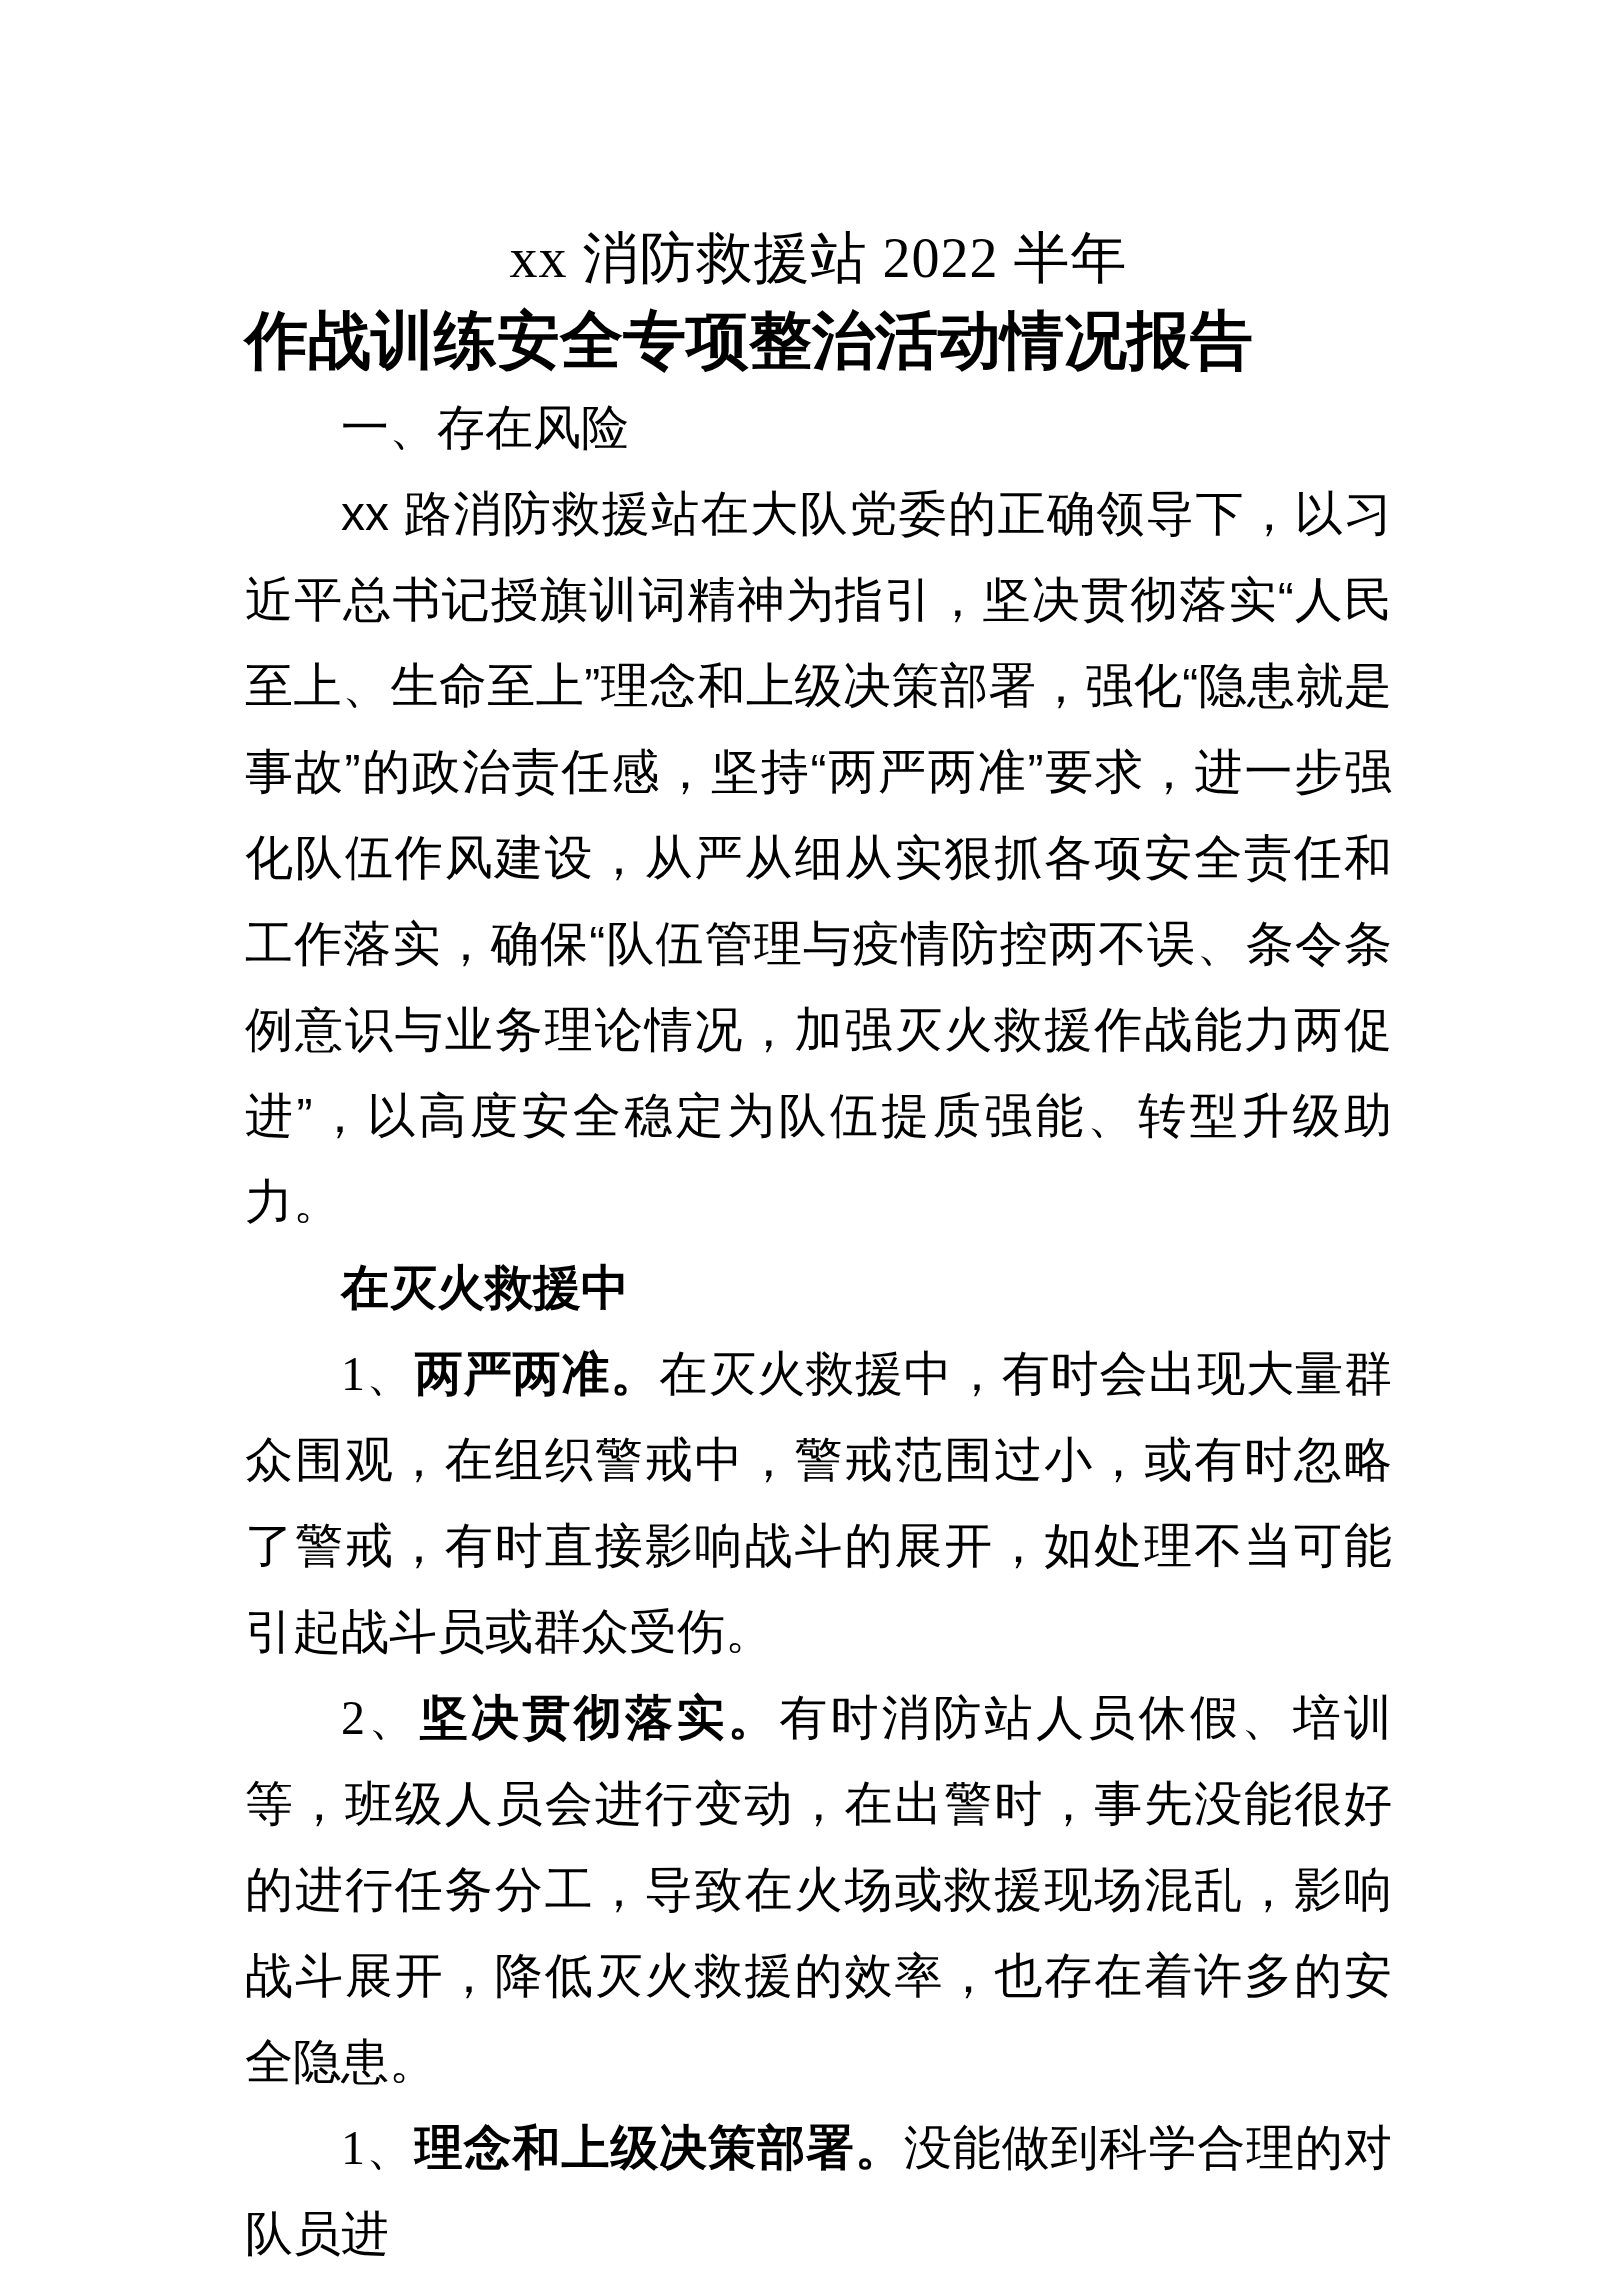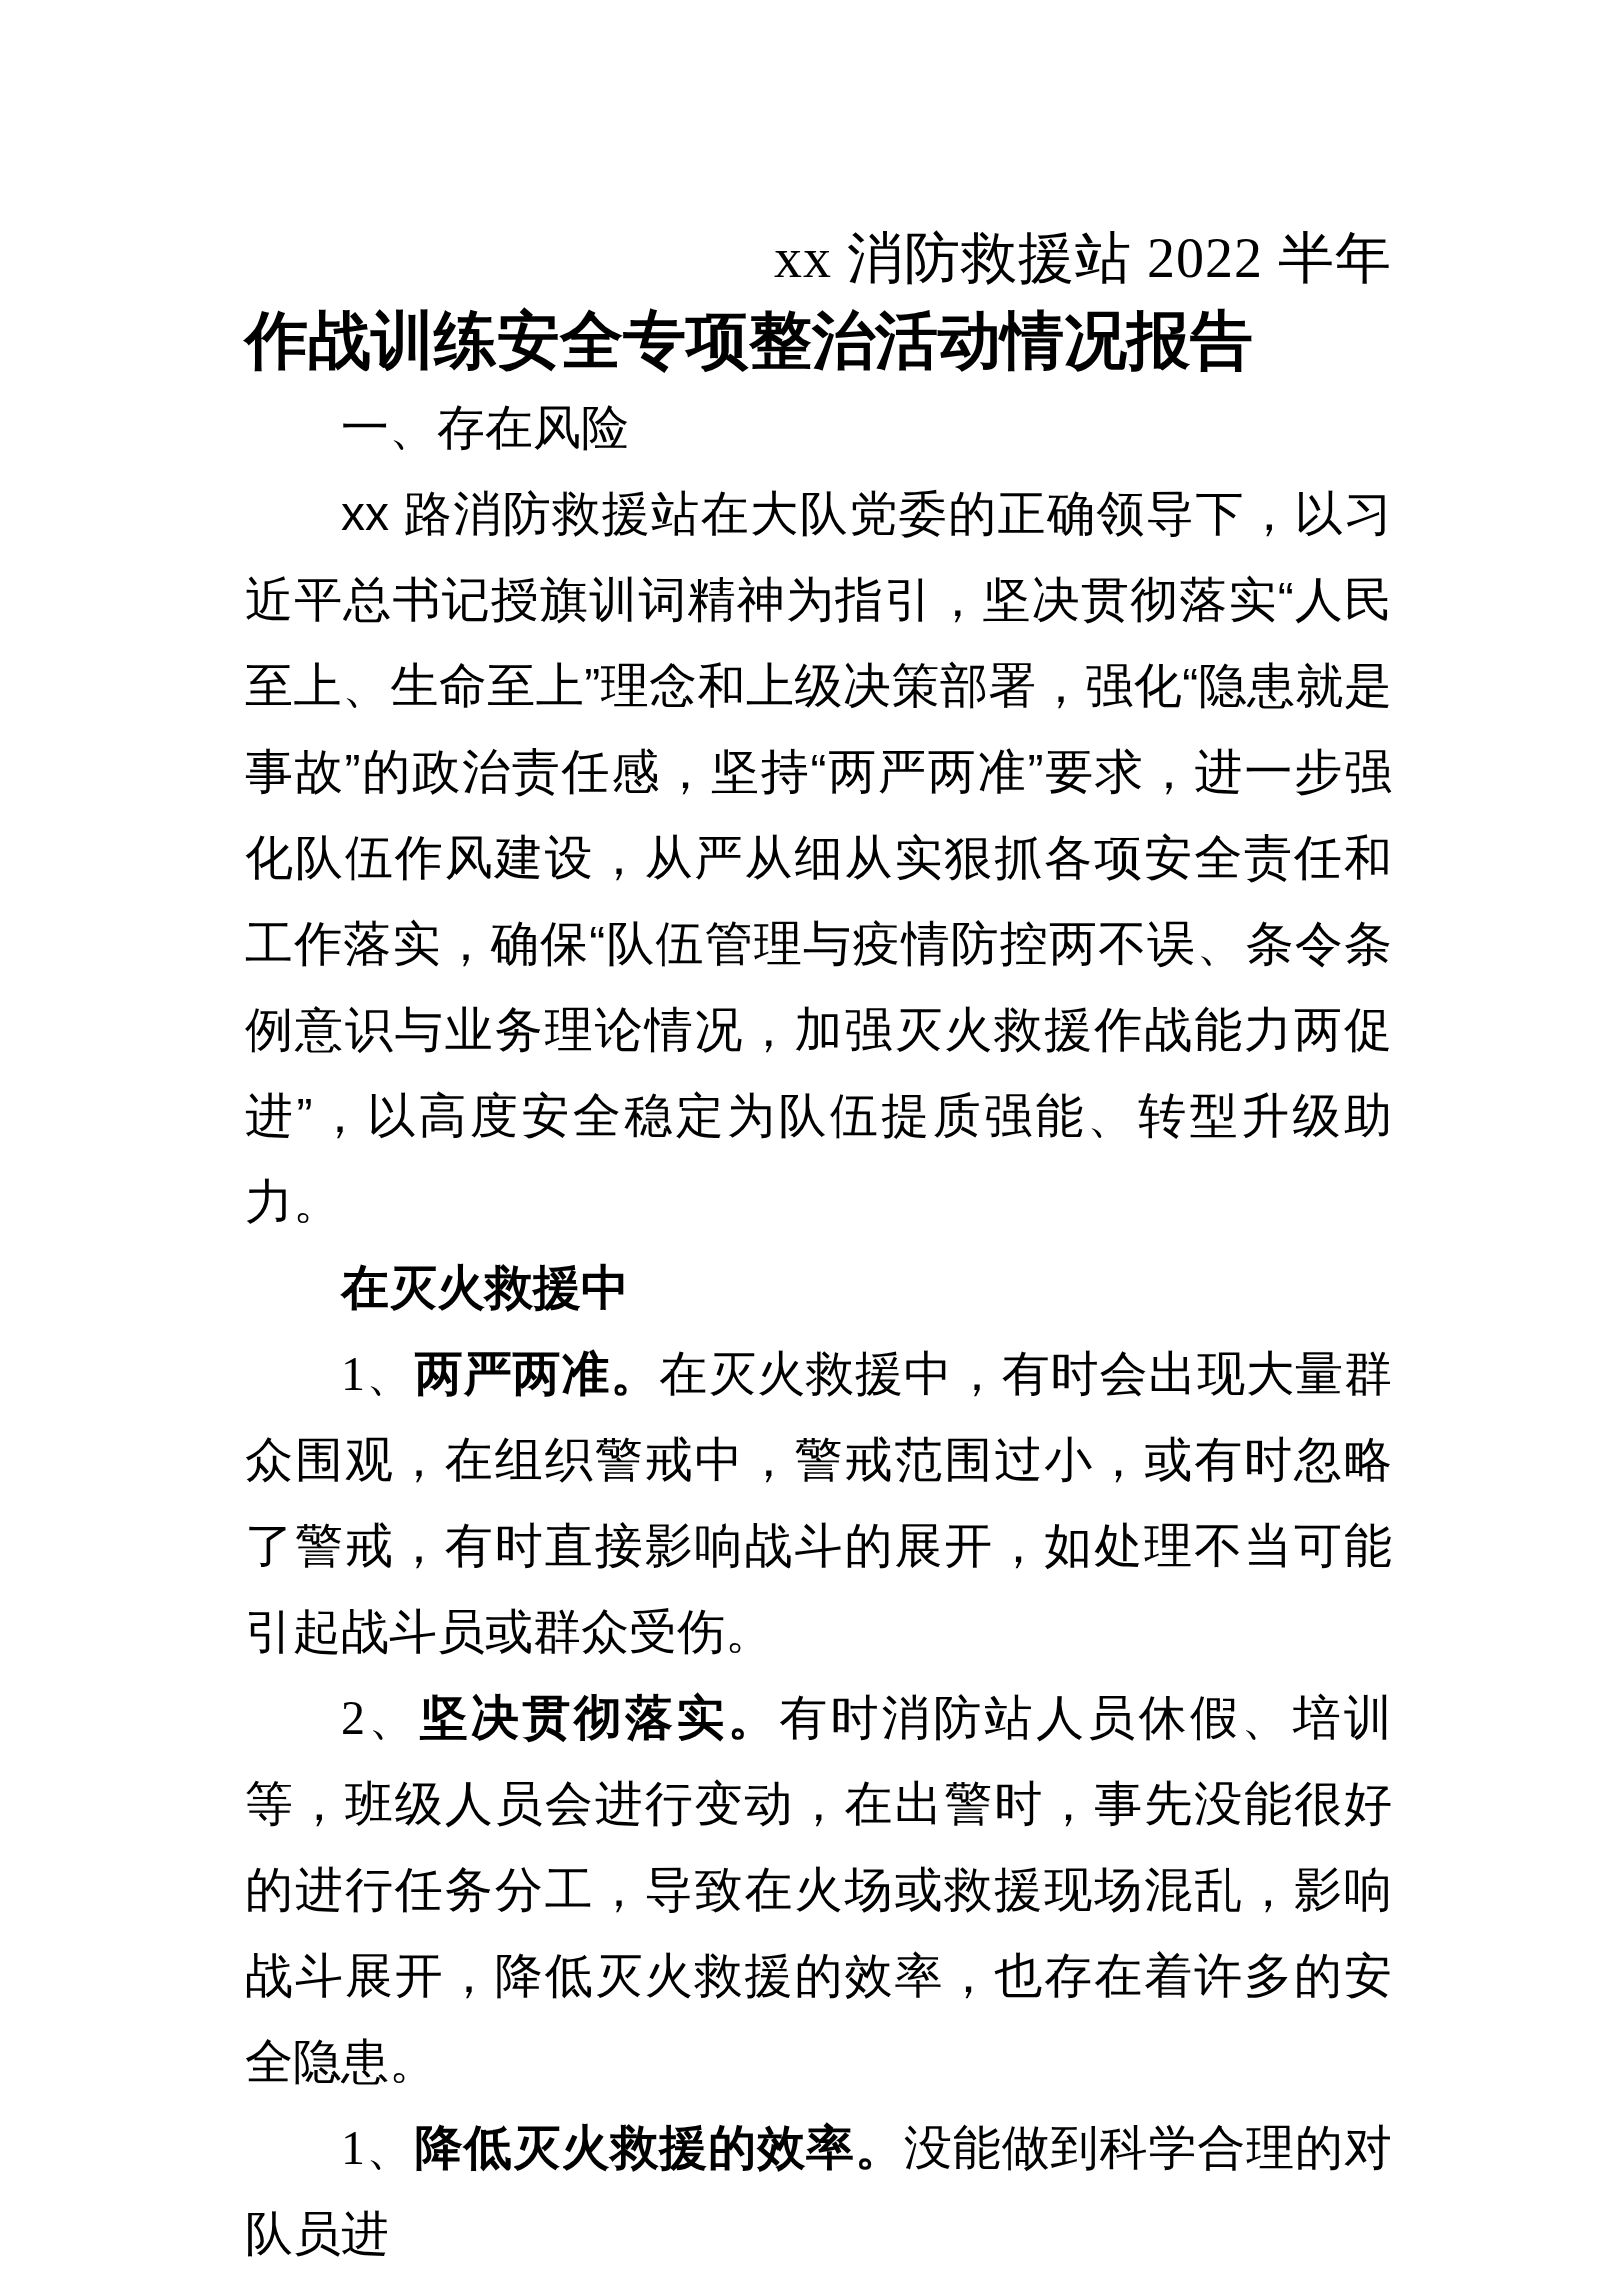--- a/index.html
+++ b/index.html
@@ -18,21 +18,21 @@
     left: 245px;
     top: 0;
     width: 1147px;
   }
   .title-line1 {
     margin-top: 222px;
     font-family: "Liberation Serif", "DejaVu Serif", serif;
     font-weight: 400;
     font-size: 56px;
     line-height: 73px;
-    text-align: right;
+    text-align: center;
     letter-spacing: 1px;
     white-space: nowrap;
   }
   .title-line2 {
     font-family: "Liberation Sans", "DejaVu Sans", sans-serif;
     font-weight: 600;
     font-size: 63px;
     line-height: 90px;
     text-align: left;
     white-space: nowrap;
@@ -67,18 +67,18 @@
 
       <p class="para"><span>xx 路消防救援站在大队党委的正确领导下，以习近平总书记授旗训词精神为指引，坚决贯彻落实“人民至上、生命至上”理念和上级决策部署，强化“隐患就是事故”的政治责任感，坚持“两严两准”要求，进一步强化队伍作风建设，从严从细从实狠抓各项安全责任和工作落实，确保“队伍管理与疫情防控两不误、条令条例意识与业务理论情况，加强灭火救援作战能力两促进”，以高度安全稳定为队伍提质强能、转型升级助力。</span></p>
 
       <p class="para heading-bold"><span>在灭火救援中</span></p>
 
       <p class="para"><span class="item-num">1、</span><span class="item-label">两严两准。</span><span>在灭火救援中，有时会出现大量群众围观，在组织警戒中，警戒范围过小，或有时忽略了警戒，有时直接影响战斗的展开，如处理不当可能引起战斗员或群众受伤。</span></p>
 
       <p class="para"><span class="item-num">2、</span><span class="item-label">坚决贯彻落实。</span><span>有时消防站人员休假、培训等，班级人员会进行变动，在出警时，事先没能很好的进行任务分工，导致在火场或救援现场混乱，影响战斗展开，降低灭火救援的效率，也存在着许多的安全隐患。</span></p>
 
 
-      <p class="para"><span class="item-num">1、</span><span class="item-label">降低灭火救援的效率。</span><span>没能做到科学合理的对队员进</span></p>
+      <p class="para"><span class="item-num">1、</span><span class="item-label">理念和上级决策部署。</span><span>没能做到科学合理的对队员进</span></p>
 
     </div>
   </div>
 </div>
 
 
 </body></html>

